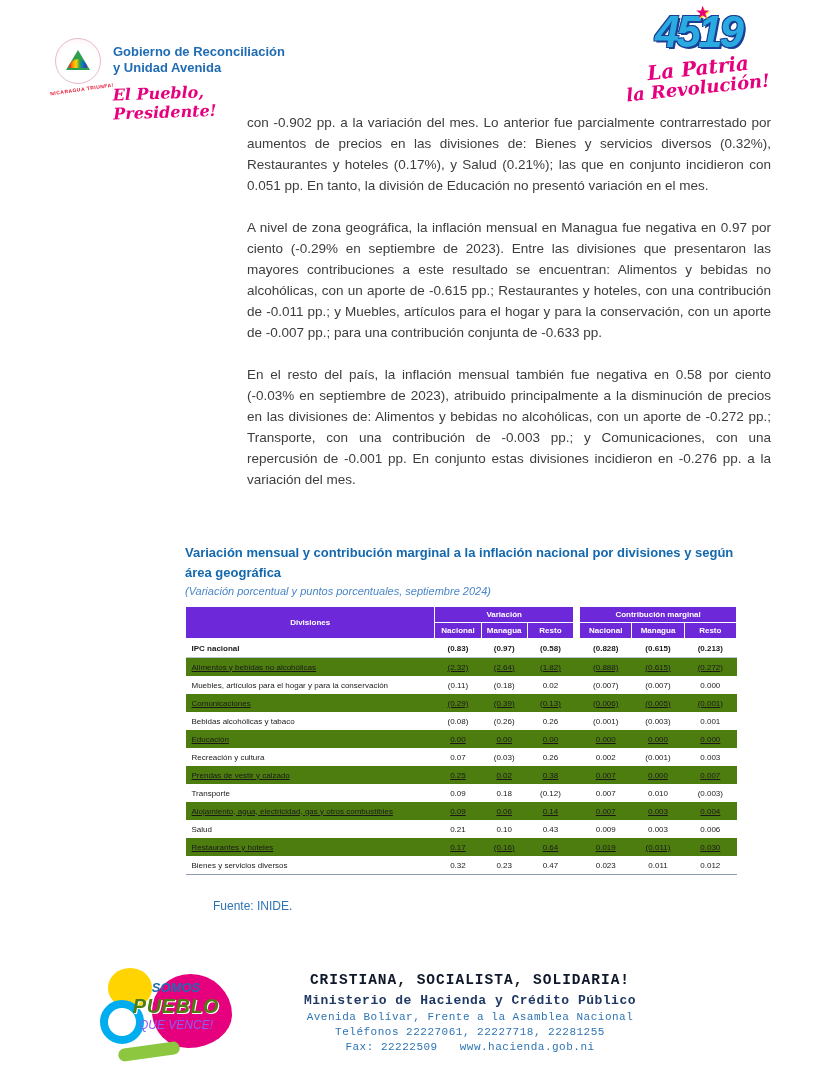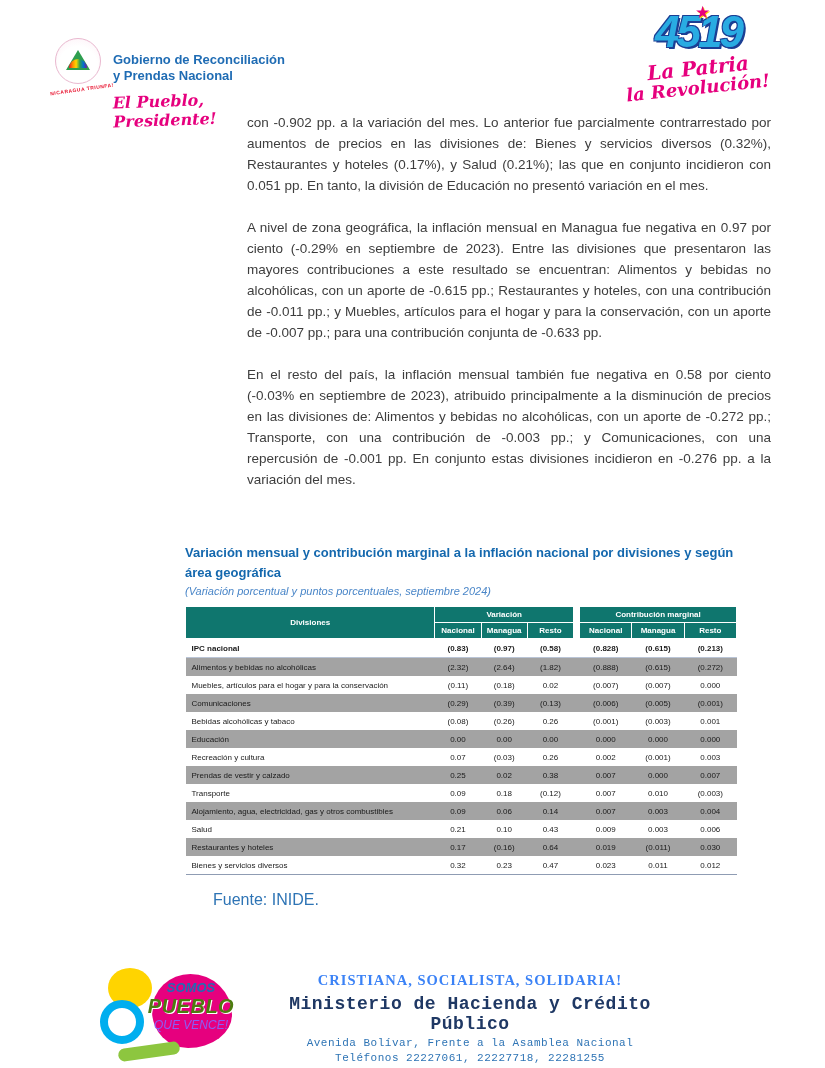--- a/index.html
+++ b/index.html
@@ -15,21 +15,21 @@
             background:radial-gradient(circle at 50% 60%, #ffffff 55%, #fdeef5 100%);
             border:1px solid #e9b8cf; }
   .emblem-triangle { position:absolute; left:10px; top:11px; width:0; height:0;
             border-left:12px solid transparent; border-right:12px solid transparent;
             border-bottom:20px solid #2e9e4f; }
   .emblem-rainbow { position:absolute; left:13px; top:20px; width:18px; height:9px;
             border-radius:18px 18px 0 0;
             background:linear-gradient(90deg,#e8112d,#ff8c00,#ffd700,#2e9e4f,#0072ce,#7a0fa5); }
   .emblem-caption { position:absolute; left:-8px; top:50px; width:70px; font-size:5px;
             color:#e8112d; font-weight:bold; letter-spacing:.5px; transform:rotate(-8deg); text-align:center; }
-  .gov-text { position:absolute; left:58px; top:16px; width:200px; }
+  .gov-text { position:absolute; left:58px; top:8px; width:200px; }
   .gov-line { color:#1f6cb4; font-weight:bold; font-size:13px; line-height:1.25; }
   .gov-slogan { color:#e6007e; font-family:"DejaVu Serif", serif; font-style:italic;
             font-weight:bold; font-size:16px; margin-top:5px; transform:rotate(-2deg); }
 
   .anniv-logo { position:absolute; right:52px; top:10px; width:150px; text-align:center; }
   .anniv-numbers { font-size:44px; font-weight:bold; font-style:italic; color:#29abe2;
             letter-spacing:-3px; line-height:1;
             text-shadow:2px 2px 0 #1b3f94,-1px -1px 0 #1b3f94,1px -1px 0 #1b3f94,-1px 1px 0 #1b3f94; }
   .anniv-star { position:absolute; top:-8px; left:72px; color:#e6007e; font-size:17px;
             text-shadow:1px 1px 0 #ffd400; }
@@ -43,69 +43,69 @@
             font-size:13.5px; line-height:21px; color:#3d3d3d; text-align:justify; }
   .para { margin-bottom:21px; }
 
   
   .table-section { position:absolute; left:185px; top:543px; width:552px; }
   .table-title { color:#1468ae; font-size:13px; font-weight:bold; line-height:1.5; }
   .table-subtitle { color:#4a86c8; font-size:11px; font-style:italic; margin-top:3px; margin-bottom:9px; }
 
   .data-table { border-collapse:collapse; width:552px; table-layout:fixed;
             border-bottom:1px solid #8f9cb3; }
-  .data-table th { background:#0f766e; color:#fff; font-size:8px; font-weight:bold;
+  .data-table th { background:#6d28d9; color:#fff; font-size:8px; font-weight:bold;
             padding:3px 2px; border:1px solid #fff; text-align:center; }
   .data-table th.spacer-h { background:#fff; padding:0; border:none; }
   .data-table td { font-size:8px; color:#1a1a1a; padding:4.5px 3px; text-align:center; }
   td.division-cell { text-align:left; padding-left:6px; }
-  tr.stripe td { background:#a3a3a3; }
+  tr.stripe td { background:#4d7c0f;text-decoration:underline; }
   tr.bold-row td { font-weight:bold; border-bottom:1px solid #b9c4d6; }
   td.spacer { padding:0; }
-  .source { color:#2e74b5; font-size:16px; margin-top:16px;padding-left:28px; }
+  .source { color:#2e74b5; font-size:12px; margin-top:24px;padding-left:28px; }
 
   
   .page-footer { position:absolute; left:0; top:966px; width:825px; height:100px; }
   .footer-logo { position:absolute; left:100px; top:2px; width:132px; height:88px; }
   .blob { position:absolute; }
   .blob-magenta { right:0; top:6px; width:80px; height:74px; background:#e6007e;
             border-radius:48% 52% 55% 45% / 50% 55% 45% 50%; }
   .blob-yellow { left:8px; top:0; width:44px; height:40px; background:#ffd400; border-radius:50%; }
   .blob-cyan { left:0; top:32px; width:44px; height:44px; border:8px solid #00aeef; border-radius:50%; }
   .blob-green { left:18px; bottom:-2px; width:62px; height:13px; background:#8dc63f;
             border-radius:8px; transform:rotate(-8deg); }
-  .fl-text { position:absolute; left:26px; top:12px; width:100px; text-align:center; font-style:italic;margin-left:15px; }
+  .fl-text { position:absolute; left:26px; top:12px; width:100px; text-align:center; font-style:italic; }
   .fl-somos { display:block; color:#1f6cb4; font-weight:bold; font-size:13px; }
   .fl-pueblo { display:block; color:#4d7c0f; font-weight:bold; font-size:20px;
             letter-spacing:.5px; text-shadow:1px 1px 0 #fff; }
   .fl-vence { display:block; color:#8b5cf6; font-weight:normal; font-size:12px; }
 
   .footer-text { position:absolute; left:250px; top:6px; width:440px; text-align:center;
             font-family:"Liberation Mono", monospace; }
-  .f-slogan { color:#3b82f6; font-weight:bold; font-size:14.5px; letter-spacing:1px;font-family:Liberation Serif, serif; }
-  .f-ministry { color:#1f3864; font-weight:bold; font-size:18px; margin-top:5px; letter-spacing:.5px; }
+  .f-slogan { color:#0f172a; font-weight:bold; font-size:14.5px; letter-spacing:1px; }
+  .f-ministry { color:#1f3864; font-weight:bold; font-size:13px; margin-top:5px; letter-spacing:.5px; }
   .f-address, .f-phones, .f-faxline { color:#2e74b5; font-size:11px; margin-top:3px; letter-spacing:.5px; }
   .f-faxline { display:flex; justify-content:center; gap:22px; }
   .f-faxline span { white-space:nowrap; }
 </style>
 </head>
 <body>
 
 <div class="page">
 
   <header>
     <div class="gov-logo">
       <div class="emblem">
         <div class="emblem-triangle"></div>
         <div class="emblem-rainbow"></div>
       </div>
       <div class="emblem-caption">NICARAGUA TRIUNFA!</div>
       <div class="gov-text">
         <div class="gov-line">Gobierno de Reconciliación</div>
-        <div class="gov-line">y Prendas Nacional</div>
+        <div class="gov-line">y Unidad Avenida</div>
         <div class="gov-slogan">El Pueblo, Presidente!</div>
       </div>
     </div>
 
     <div class="anniv-logo">
       <div class="anniv-star">★</div>
       <div class="anniv-numbers">4519</div>
       <div class="anniv-script1">La Patria</div>
       <div class="anniv-script2">la Revolución!</div>
     </div>

